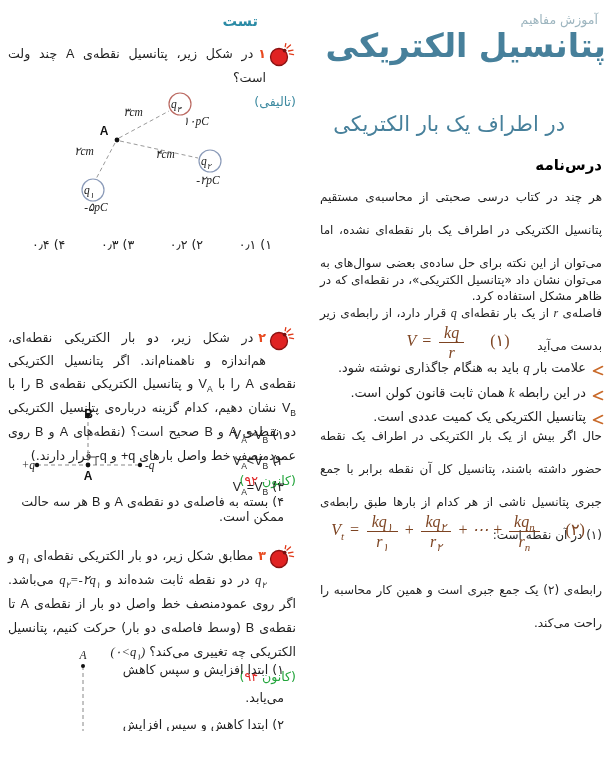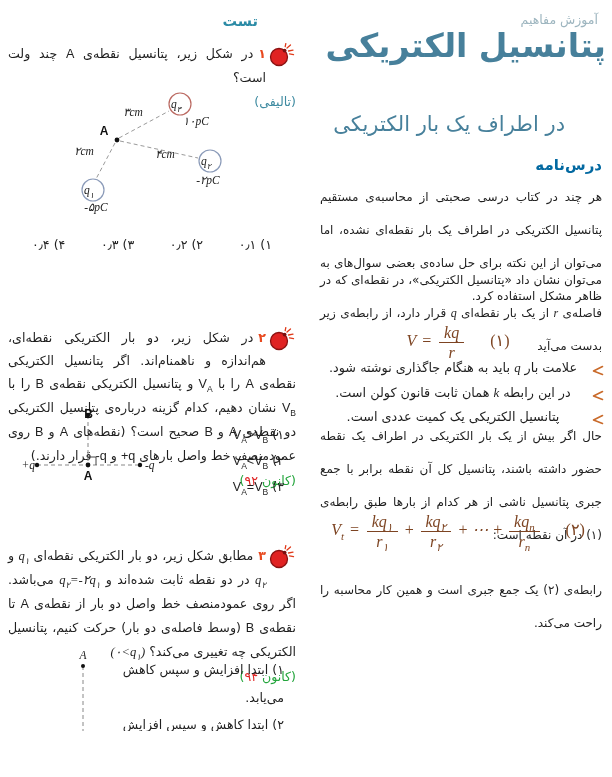--- a/index.html
+++ b/index.html
@@ -8,39 +8,39 @@
   .ltr{direction:ltr;unicode-bidi:isolate;}
   .mvar{font-family:"Liberation Serif",serif;font-style:italic;}
   .uvar{font-family:"Liberation Sans","DejaVu Sans",sans-serif;font-style:normal;}
   sub{font-size:0.68em;line-height:0;}
 
   
   .lesson{position:absolute;left:312px;top:0;width:292px;height:777px;}
   .kicker{position:absolute;top:12px;right:6px;font-size:12.5px;color:#9db5bf;}
   .main-title{position:absolute;top:26px;right:-2px;font-size:33px;font-weight:700;color:#47809b;}
   .sub-title{position:absolute;top:90px;right:39px;font-size:21px;font-weight:400;color:#47809b;margin-top:22px;}
-  .section-head{position:absolute;top:156px;right:2px;font-size:15px;font-weight:700;color:#0369a1;}
+  .section-head{position:absolute;top:156px;right:2px;font-size:15px;font-weight:700;color:#000000;}
   .para{position:absolute;right:2px;left:8px;font-size:12px;line-height:33px;
         text-align:justify;text-justify:inter-word;}
   .p1{top:181px;}
   .p2{top:264px;}
   .p3{top:420px;}
   .p4{top:574px;}
   .formula{position:absolute;left:0;right:0;text-align:center;direction:ltr;
            font-family:"Liberation Serif",serif;font-style:italic;color:#7d4422;font-size:16px;}
   .f1{top:323px;}
   .f2{top:512px;text-align:center;}
   .frac{display:inline-flex;flex-direction:column;align-items:center;vertical-align:middle;margin:0 2px;}
   .ftop{border-bottom:1.2px solid #7d4422;padding:0 5px;line-height:1.2;}
   .fbot{line-height:1.2;padding:0 5px;}
   .feq{margin:0 5px;}
   .fplus{margin:0 4px;}
   .ftag{margin-left:24px;font-style:normal;}
   .bullets{position:absolute;top:356px;right:0;left:8px;font-size:12.8px;line-height:23.5px;}
-  .bullet{position:relative;padding-right:18px;text-align:center;}
+  .bullet{position:relative;padding-right:18px;text-align:right;}
   .arrow-ic{position:absolute;right:0;top:5px;width:13px;height:13px;}
 
   
   .test{position:absolute;left:8px;top:0;width:288px;height:777px;}
   .test-head{position:absolute;top:13px;right:38px;font-size:14.5px;font-weight:700;color:#2b8ba6;}
   .q{position:absolute;right:0;left:0;font-size:12.6px;line-height:23px;
      text-align:justify;text-justify:inter-word;}
   .q1{top:42px;}
   .q2{top:282px;margin-top:44px;}
   .q3{top:544px;}
@@ -157,20 +157,21 @@
         <text class="figpt" x="74" y="78" text-anchor="middle">A</text>
       </svg>
     </div>
 
     <div class="q2opts">
       <div>۱) <span class="ltr"><span class="ltr uvar">V<sub>A</sub></span><span class="ltr uvar">&gt;</span><span class="ltr uvar">V<sub>B</sub></span></span></div>
       <div>۲) <span class="ltr"><span class="ltr uvar">V<sub>A</sub></span><span class="ltr uvar">&lt;</span><span class="ltr uvar">V<sub>B</sub></span></span></div>
       <div>۳) <span class="ltr"><span class="ltr uvar">V<sub>A</sub></span><span class="ltr uvar">=</span><span class="ltr uvar">V<sub>B</sub></span></span></div>
     </div>
 
+    <div class="q2opt4">۴) بسته به فاصله‌ی دو نقطه‌ی <span class="ltr uvar">A</span> و <span class="ltr uvar">B</span> هر سه حالت ممکن است.</div>
 
     <div class="q q3">
       <span class="bomb">
         <svg width="27" height="24" viewBox="0 0 27 24">
           <circle cx="10" cy="14" r="8.5" fill="#e02222" stroke="#8a1111" stroke-width="1.3"></circle>
           <circle cx="15.6" cy="7.6" r="1.9" fill="#7a1010"></circle>
           <g stroke="#e03a1a" stroke-width="1.3" stroke-linecap="round">
             <path d="M18 5 L21.5 2"></path>
               <path d="M19.5 8 L24 7.2"></path>
             <path d="M16.2 3.6 L16.8 0.6"></path>

